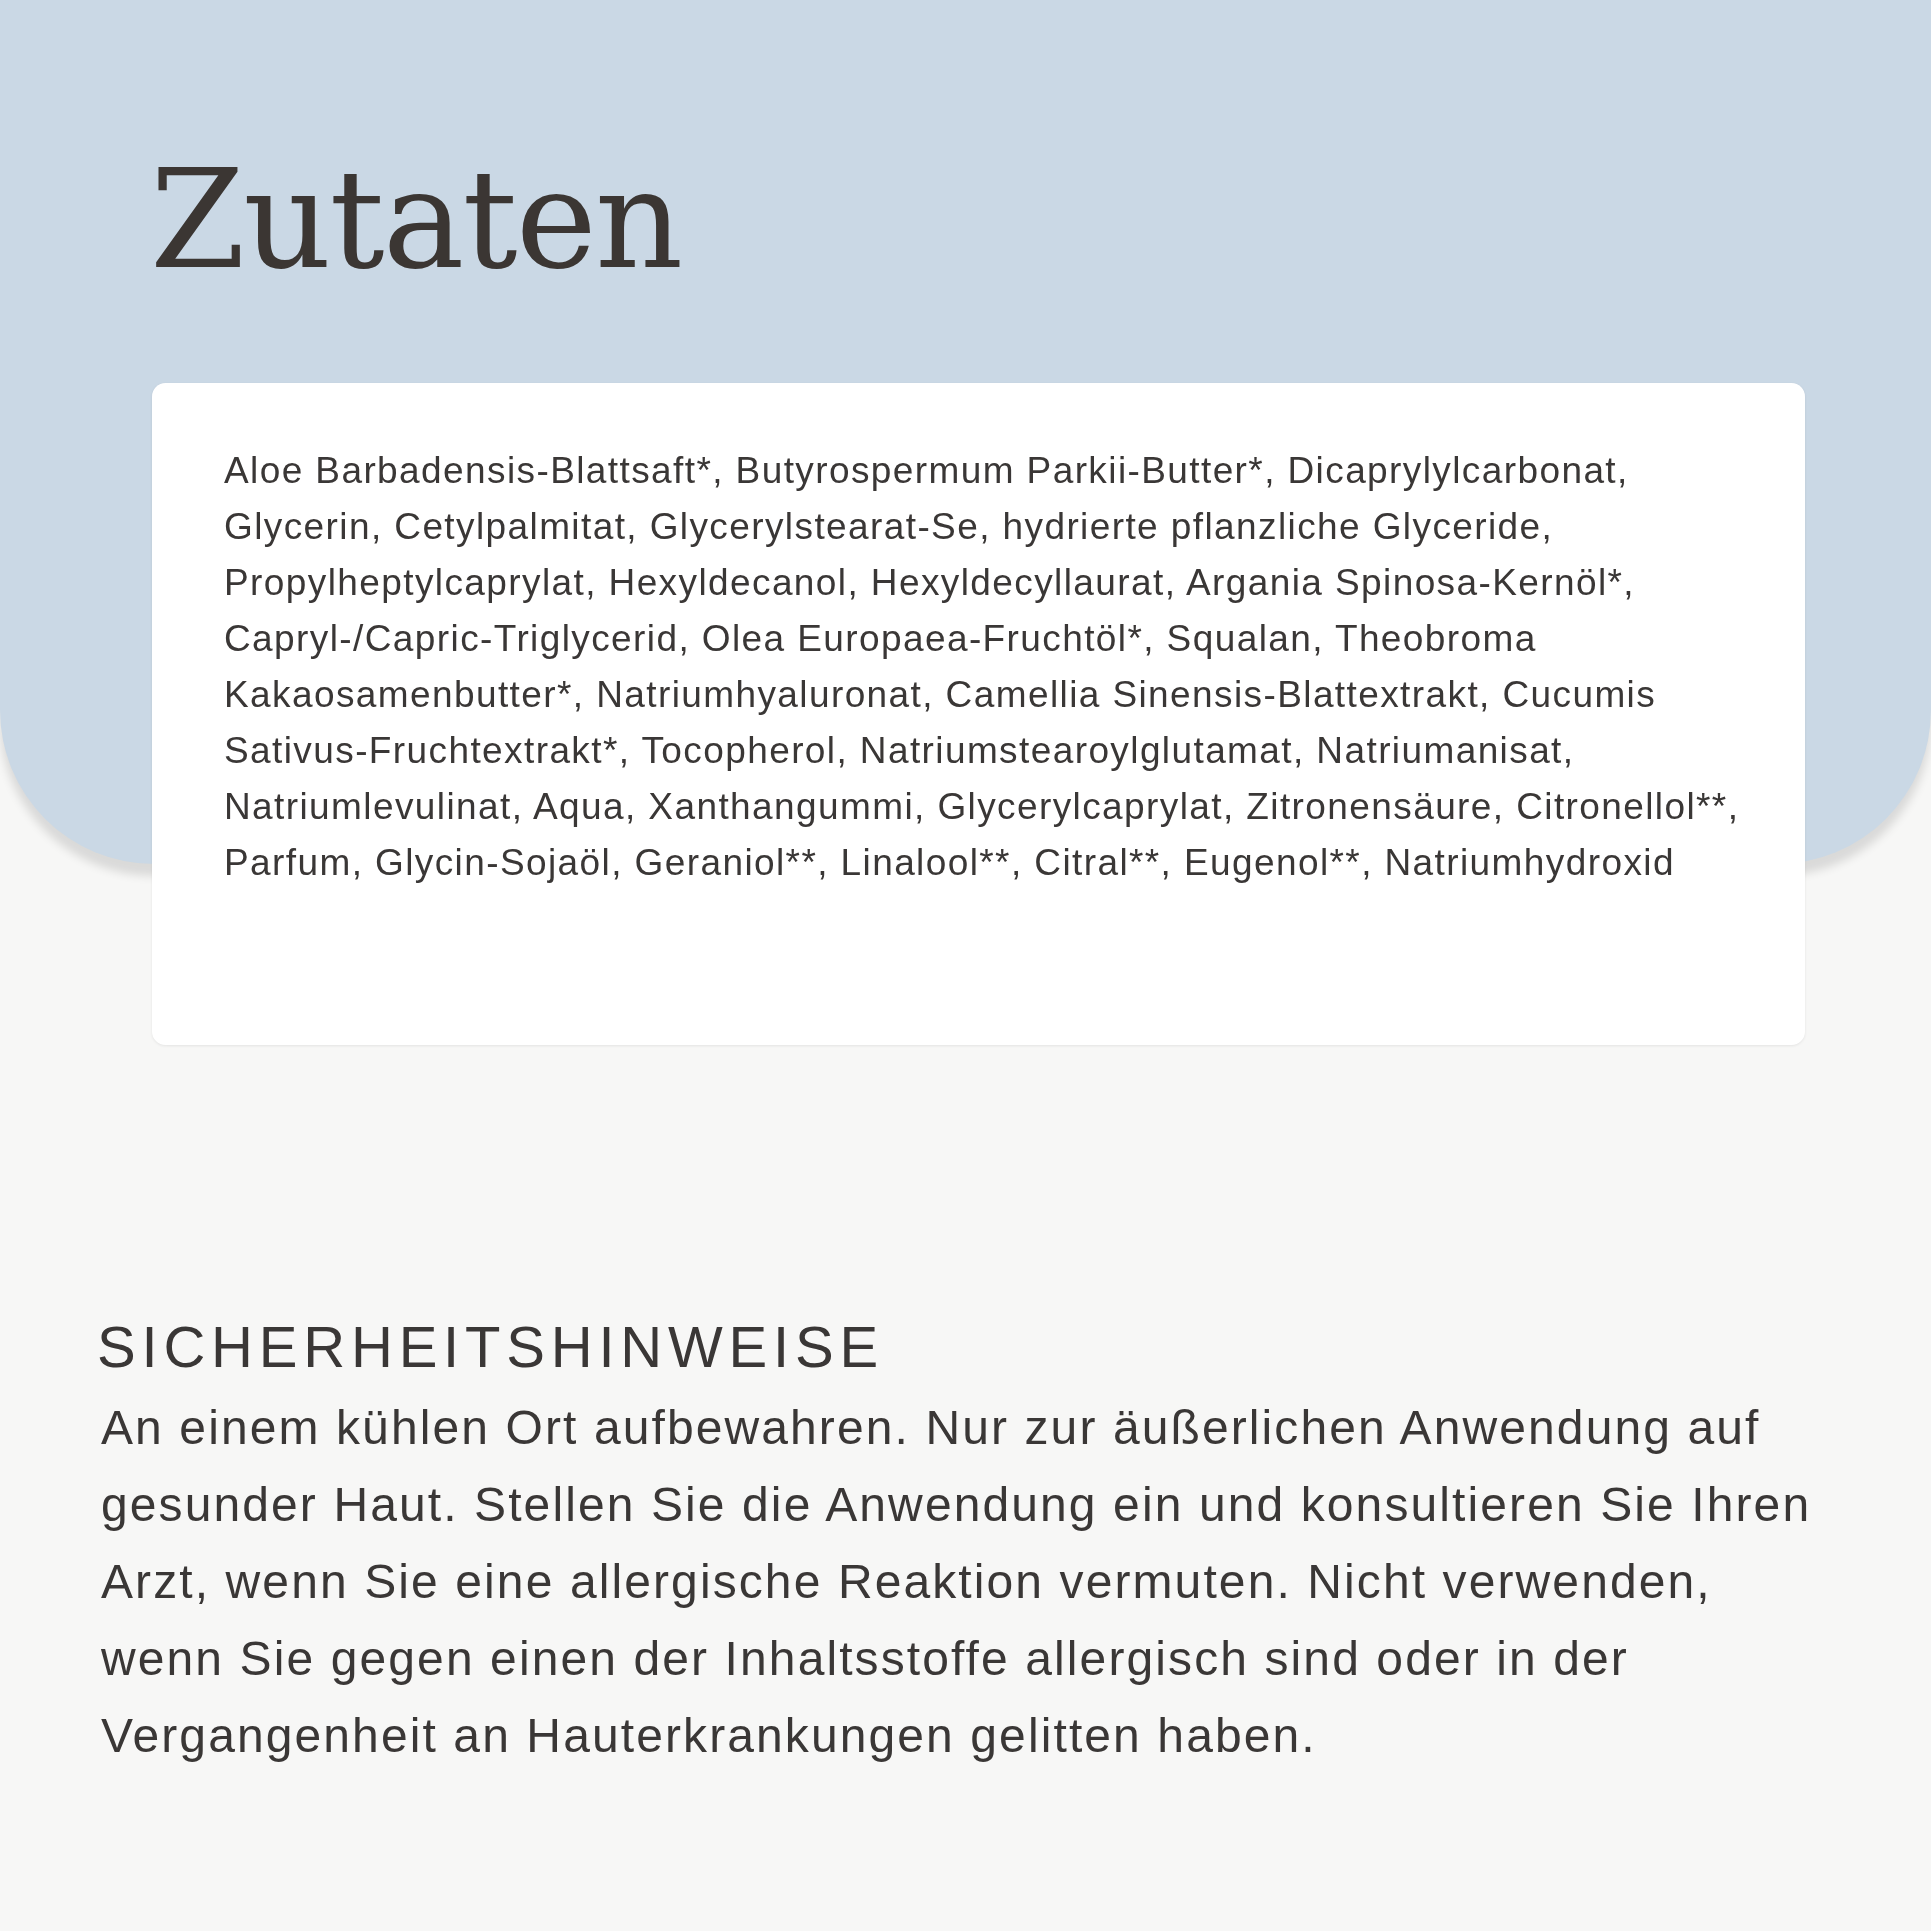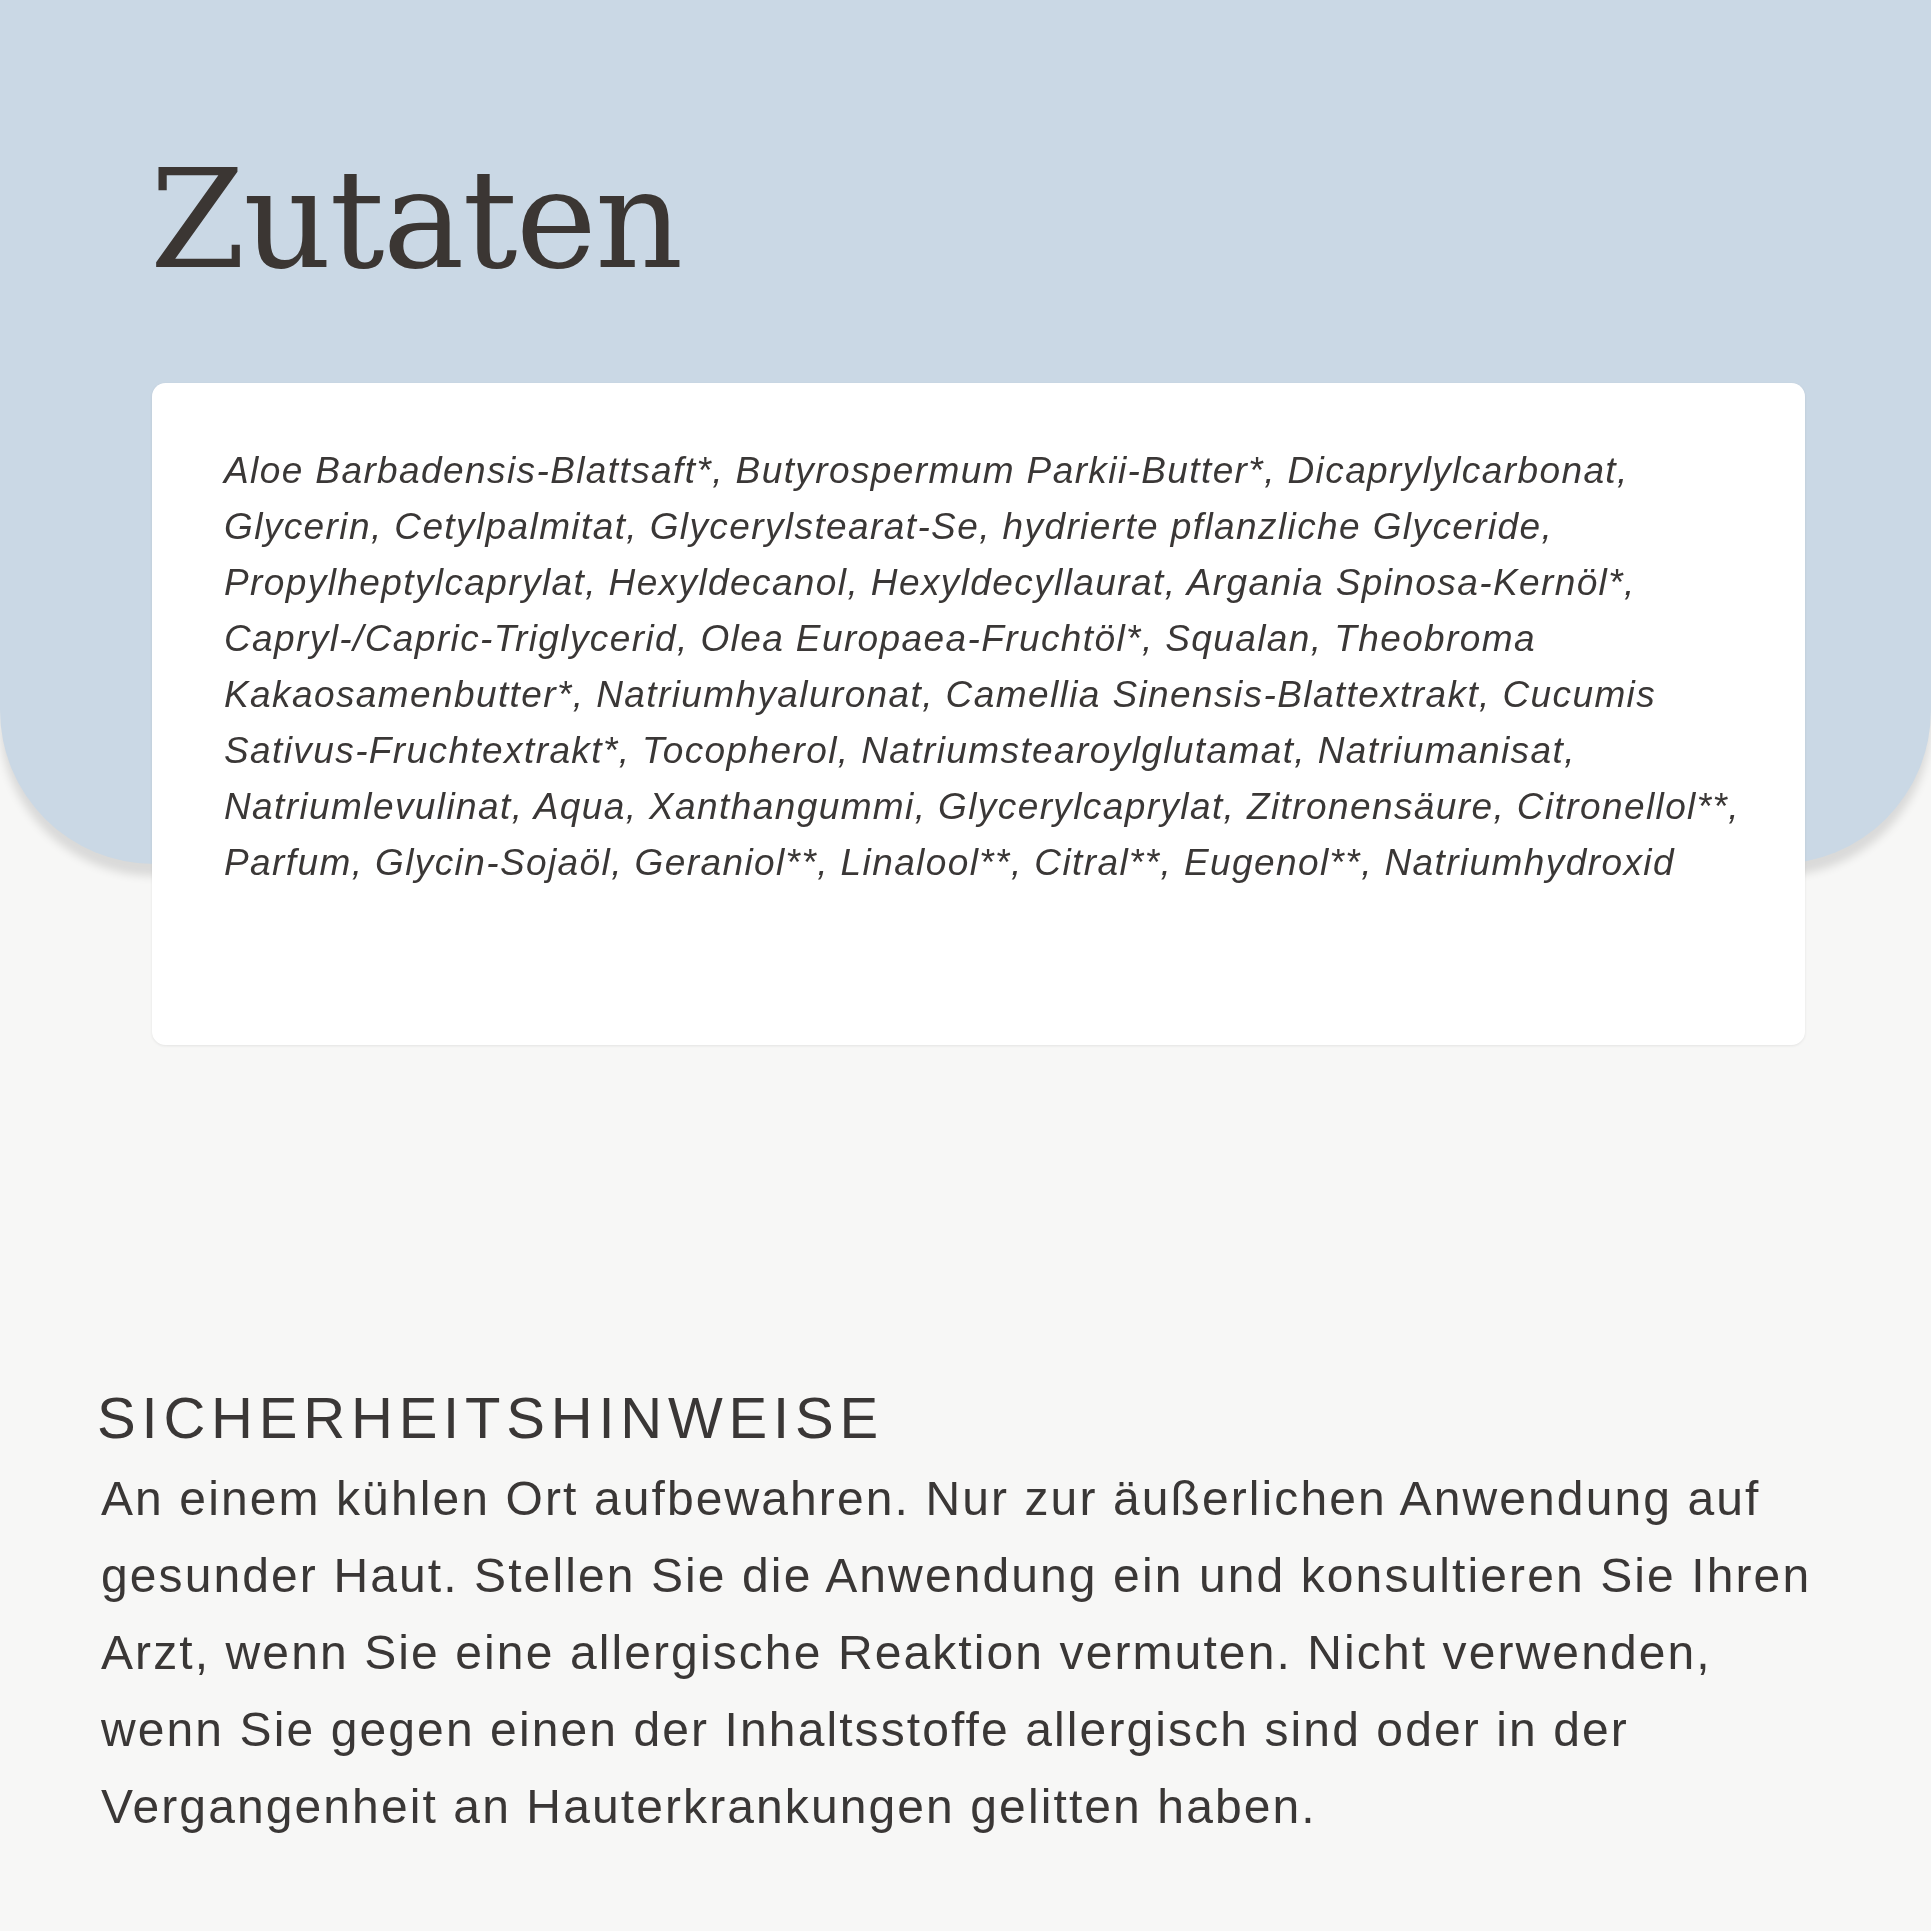--- a/index.html
+++ b/index.html
@@ -23,24 +23,24 @@
       color: #3b3633; margin: 0; line-height: 1.1;
     }
     .card {
       position: absolute; left: 152px; top: 383px; width: 1653px; height: 662px;
       background: #ffffff; border-radius: 13.5px;
       box-shadow: 0 1px 2.9px rgba(0,0,0,0.08);
     }
     .ingredients {
       position: absolute; left: 72px; top: 60px; width: 1545px;
       font-size: 37px; line-height: 56px; letter-spacing: 1.4px;
-      color: #3a3736; margin: 0; font-style: italic;
+      color: #3a3736; margin: 0;
     }
     .safety {
-      position: absolute; left: 97px; top: 1379px; width: 1738px;
+      position: absolute; left: 97px; top: 1308px; width: 1738px;
     }
     .safety-heading {
       font-size: 58px; letter-spacing: 5.8px; font-weight: normal;
       margin: 0; color: #3a3736; line-height: 77px;
     }
     .safety-text {
       font-size: 48px; line-height: 77px; letter-spacing: 2.1px;
       margin: 4px; color: #3a3736;
     }
   </style>

